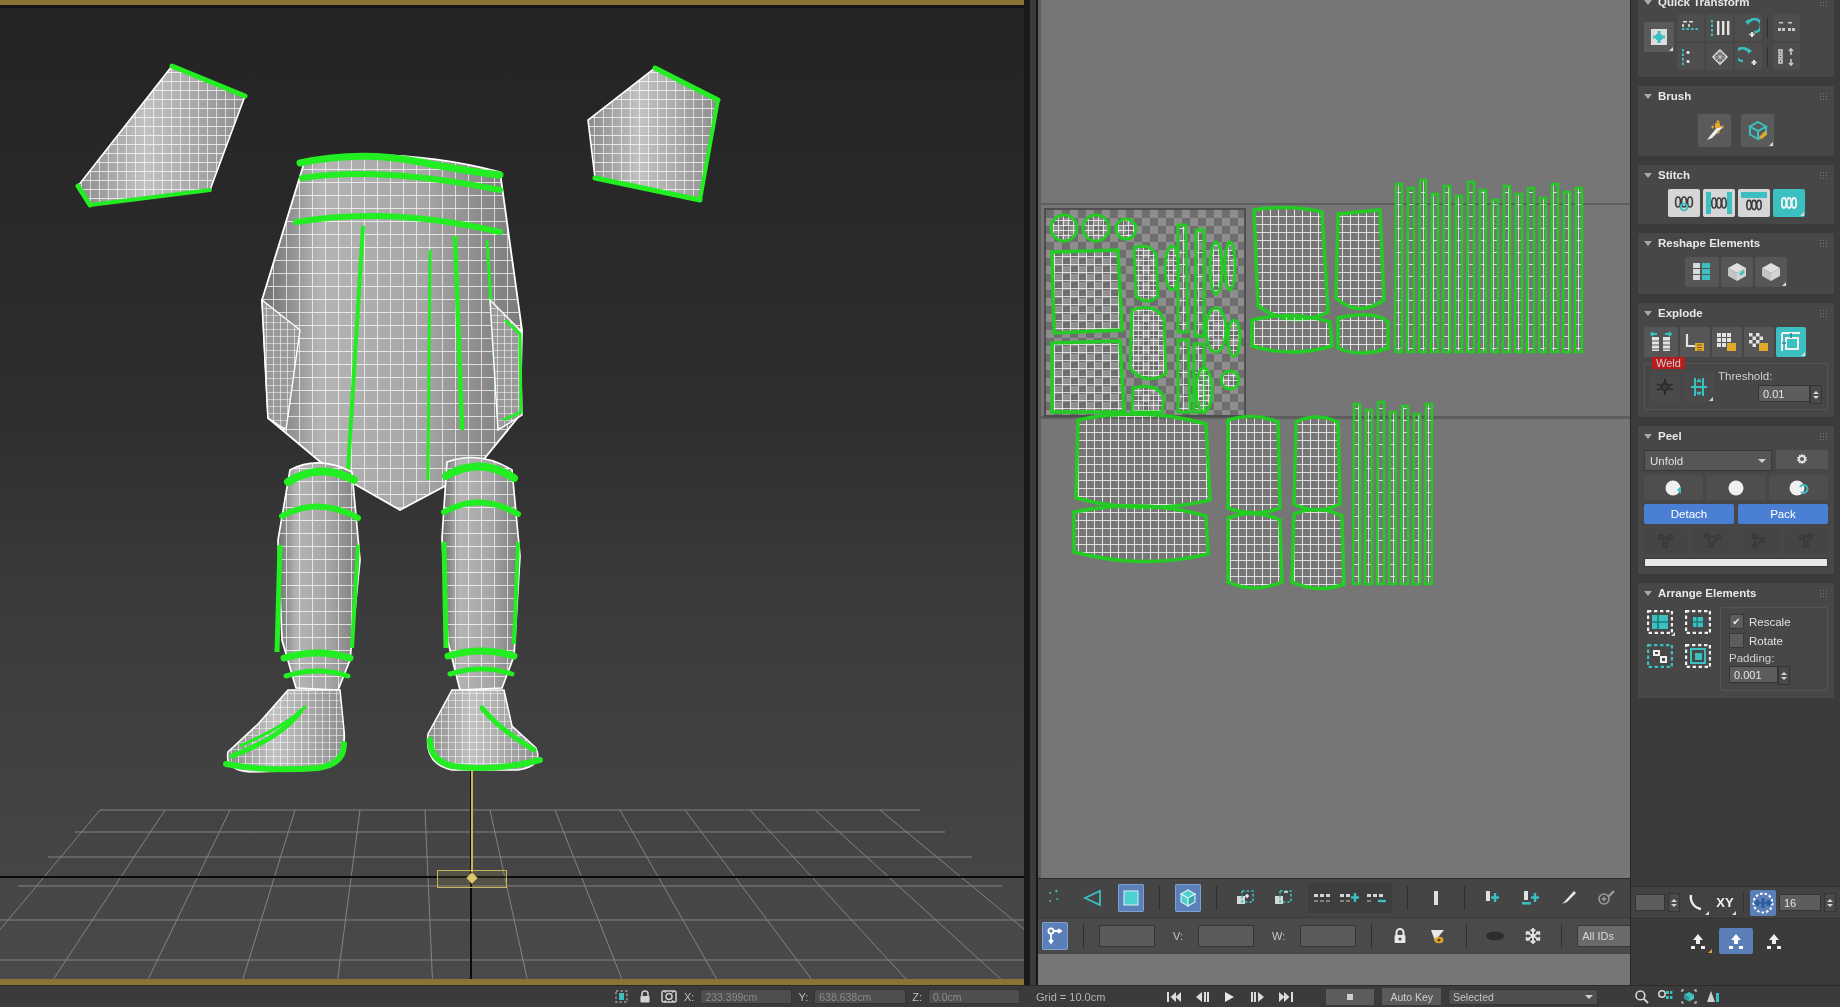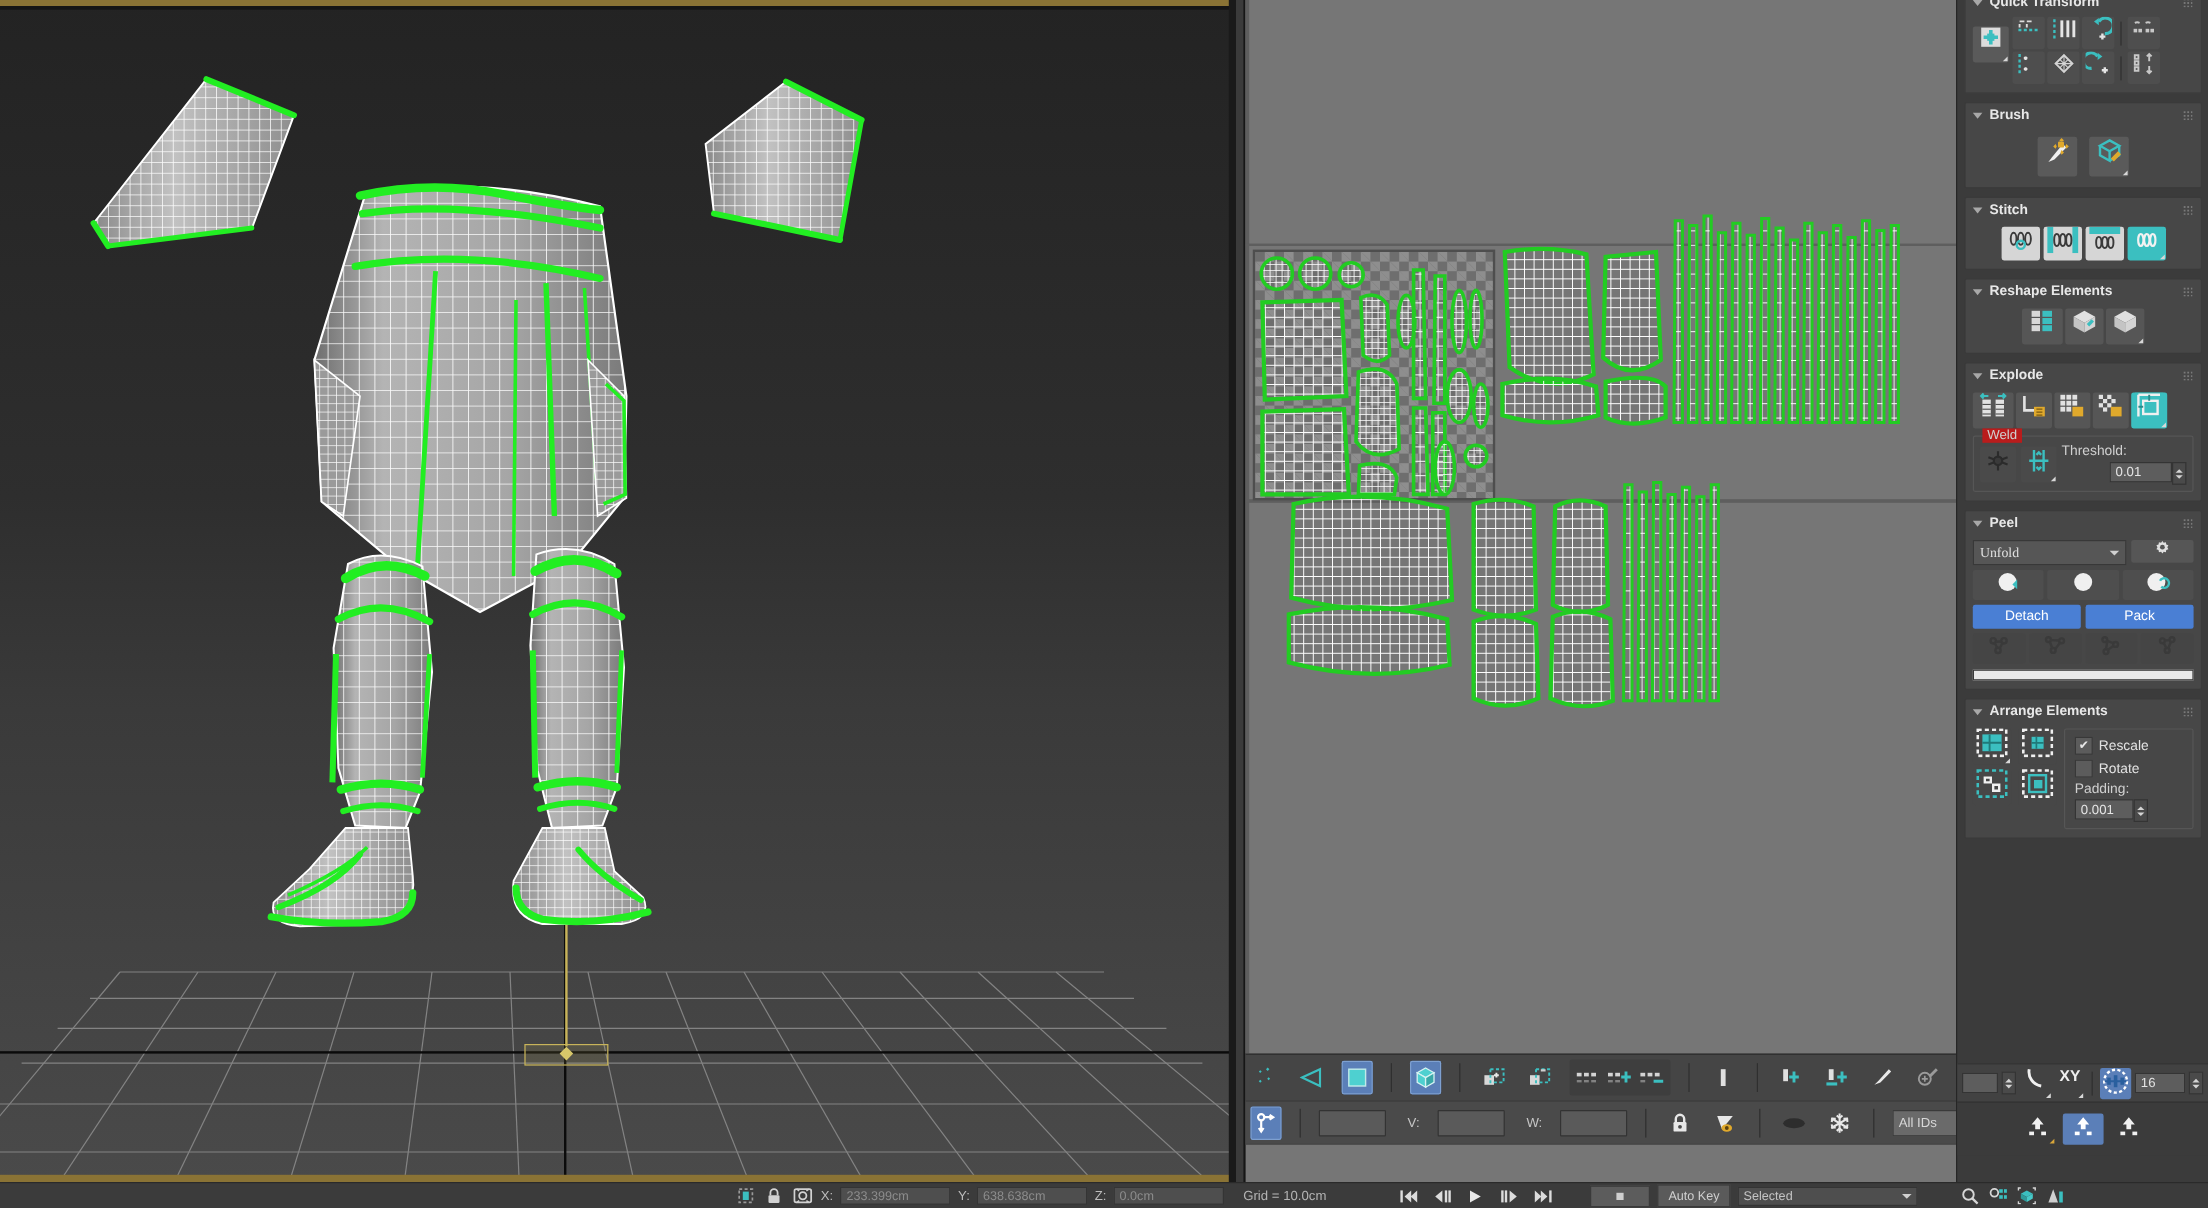--- a/index.html
+++ b/index.html
@@ -69,21 +69,21 @@
   .rollout.first{margin-top:0;border-top:none;border-radius:0;}
   .roll-head{height:20px;display:flex;align-items:center;padding:0 6px;color:#e8e8e8;
              font-size:11.5px;font-weight:bold;position:relative;}
   .roll-arrow{width:0;height:0;border-left:4px solid transparent;border-right:4px solid transparent;
               border-top:5px solid #a8a8a8;margin-right:6px;}
   .roll-grip{position:absolute;right:7px;top:6px;width:8px;height:8px;
              background-image:radial-gradient(#8a8a8a 35%,transparent 36%);
              background-size:3px 3px;opacity:.75;}
   .roll-body{padding:4px 6px 7px 6px;}
   .icon-row{display:flex;gap:2px;align-items:center;flex-wrap:wrap;}
-  .ibtn{width:27px;height:27px;background:#4e4e4e;border-radius:2px;display:flex;align-items:flex-start;
+  .ibtn{width:27px;height:27px;background:#4e4e4e;border-radius:2px;display:flex;align-items:center;
         justify-content:center;position:relative;flex:none;}
   .ibtn.on{background:#5b7fb8;}
   .ibtn.flat{background:transparent;}
   .ibtn .corner{position:absolute;right:1px;bottom:1px;width:0;height:0;
                 border-left:4px solid transparent;border-bottom:4px solid #d8d8d8;}
   .field-row{display:flex;align-items:center;justify-content:flex-end;gap:4px;margin-top:5px;}
   .f-label{color:#d0d0d0;font-size:11.5px;}
   .f-box{width:44px;height:17px;background:#5d5d5d;border:1px solid #343434;color:#e4e4e4;
          font-size:11px;display:flex;align-items:center;padding-left:4px;box-sizing:border-box;}
   .spin{width:10px;height:17px;background:#4a4a4a;border:1px solid #343434;display:flex;
@@ -915,21 +915,21 @@
     </div>
 
     <div class="rollout">
       <div class="roll-head">
         <span class="roll-arrow"></span>
         <span>Peel</span>
         <span class="roll-grip"></span>
       </div>
       <div class="roll-body">
         <div style="display:flex;gap:4px;">
-          <div class="combo" style="flex:1;font-family:Liberation Serif, serif;">
+          <div class="combo" style="flex:1;">
             <span>Unfold</span>
             <span class="caret"></span>
           </div>
           <div class="ibtn" style="width:52px;height:19px;background:#565656;">
             <svg width="14" height="14" viewBox="0 0 14 14">
                 <g fill="#e0e0e0">
               <path d="M7 .8l1.1 1.5 1.8-.5.3 1.9 1.8.6-.9 1.7.9 1.7-1.8.6-.3 1.9-1.8-.5L7 11.2 5.9 9.7l-1.8.5-.3-1.9L2 7.7l.9-1.7L2 4.3l1.8-.6.3-1.9 1.8.5z"></path>
                 </g>
               <circle cx="7" cy="6" r="2" fill="#565656"></circle>
               </svg>

